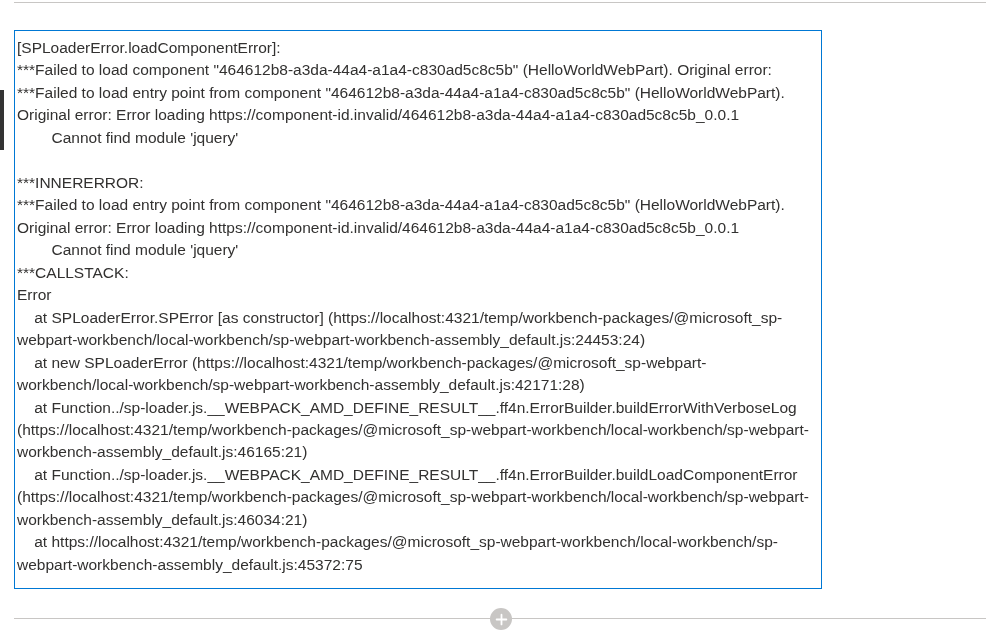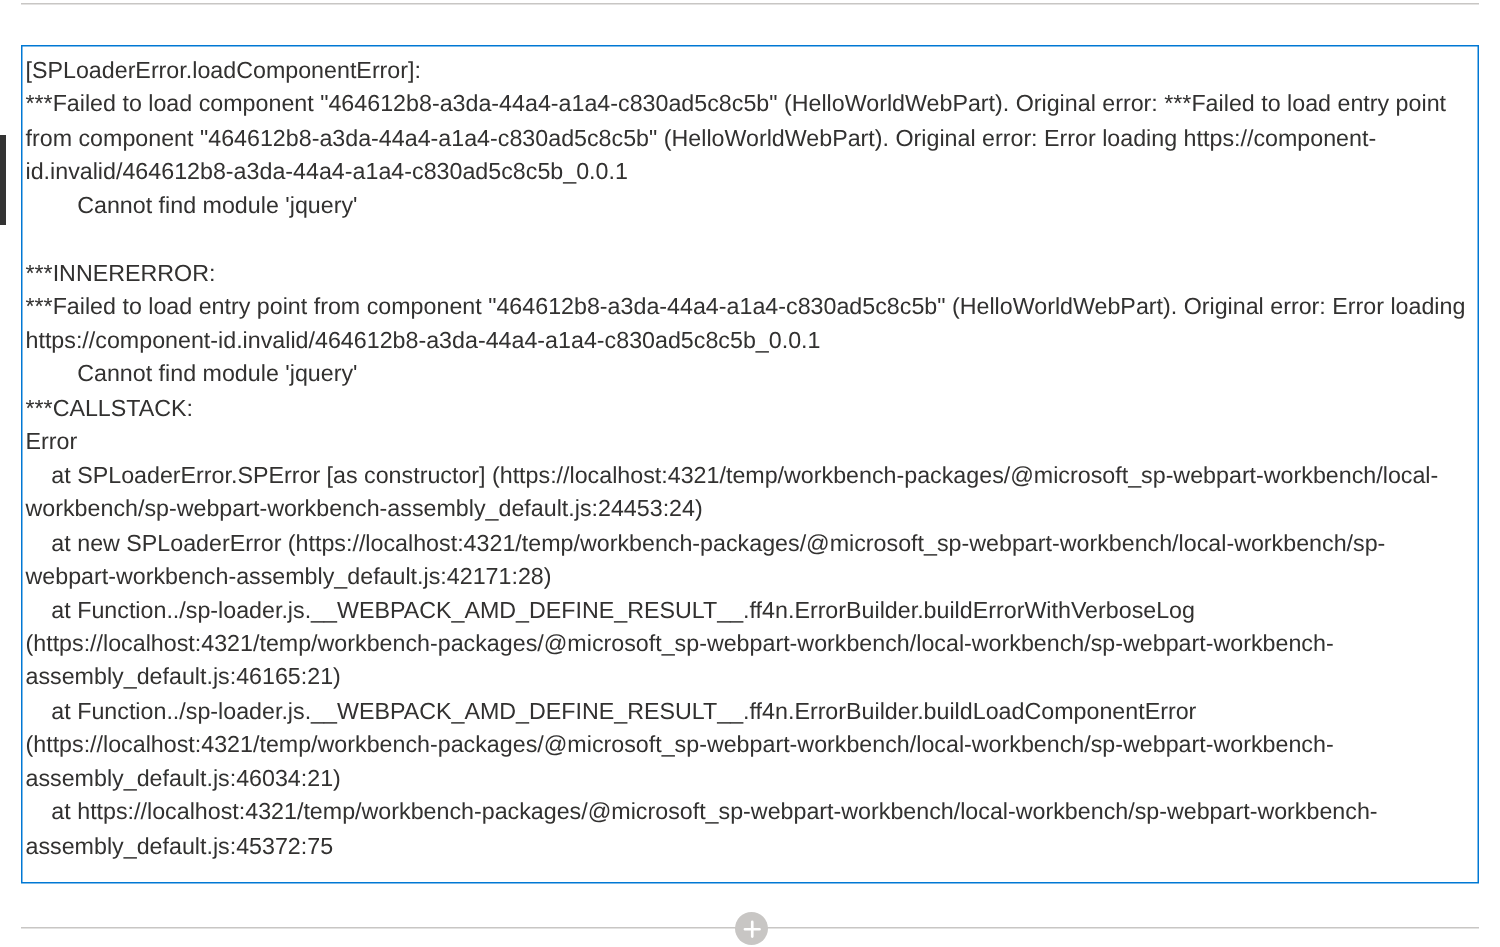--- a/index.html
+++ b/index.html
@@ -20,21 +20,21 @@
       left: 0;
       top: 90px;
       width: 4px;
       height: 60px;
       background: #333333;
     }
     .error-container {
       position: absolute;
       left: 14px;
       top: 30px;
-      width: 972px;
+      width: 808px;
       border: 1px solid #0078d4;
       padding: 0;
       background: #ffffff;
     }
     .error-text {
       font-size: 15.5px;
       line-height: 1.45;
       color: #323130;
       white-space: pre-wrap;
       word-wrap: break-word;

